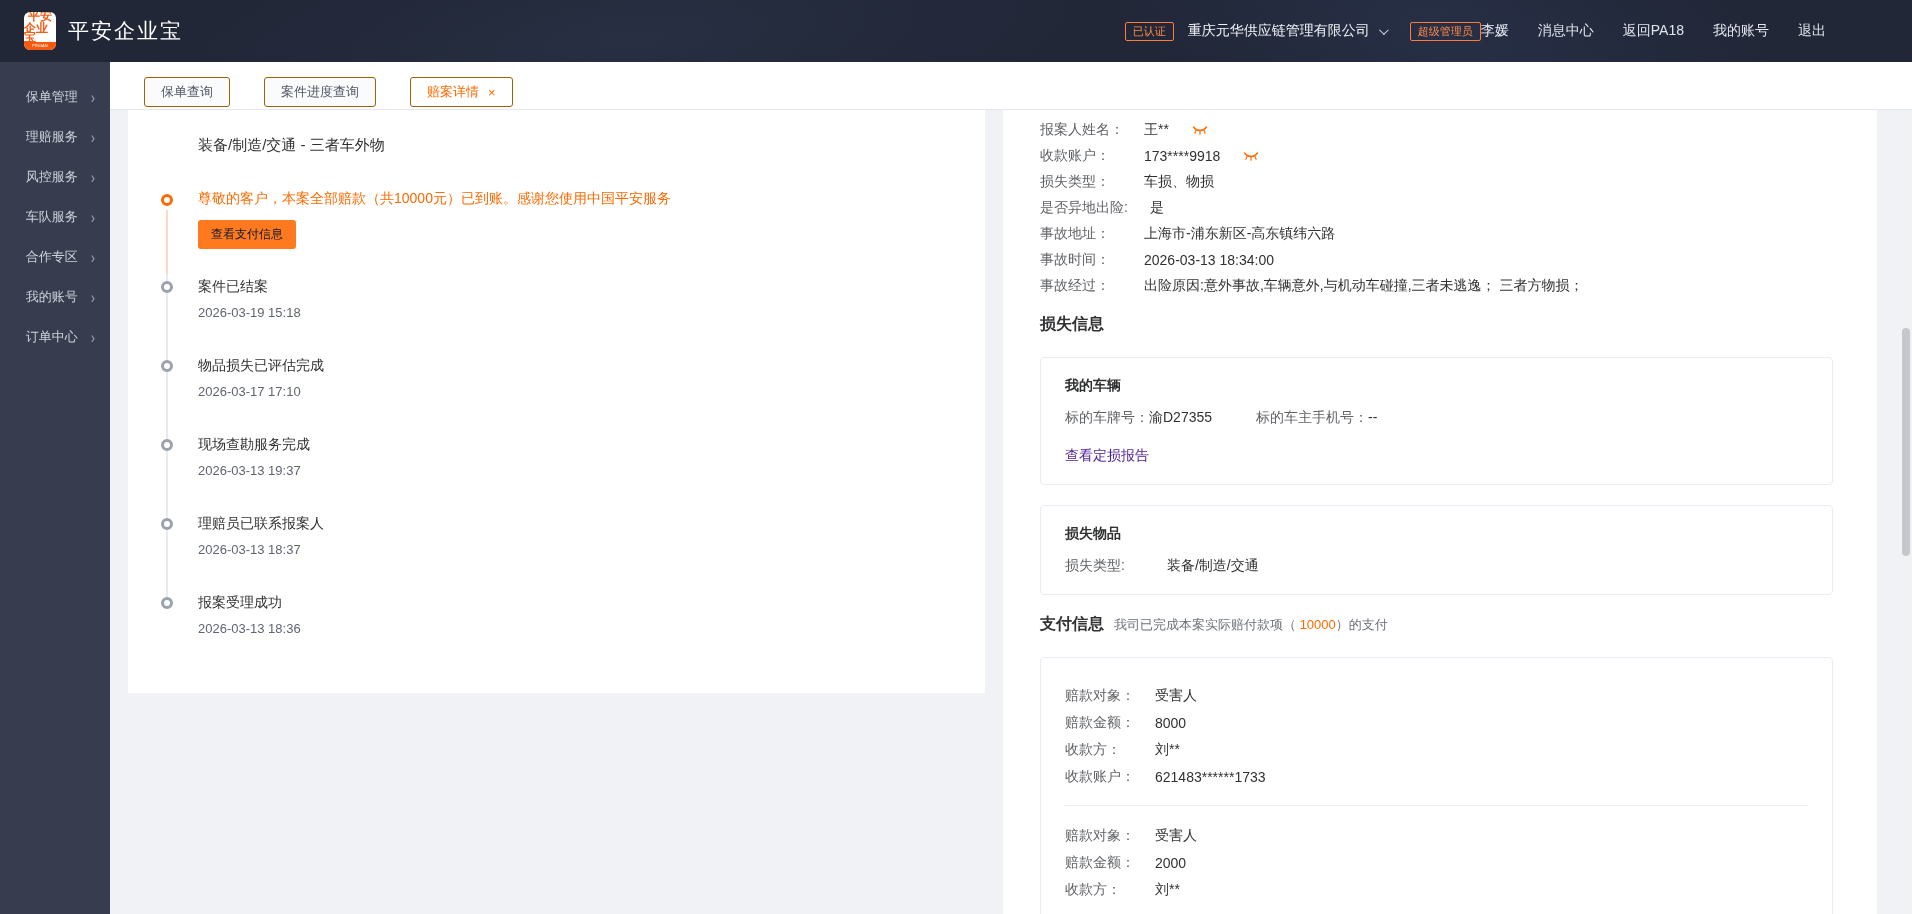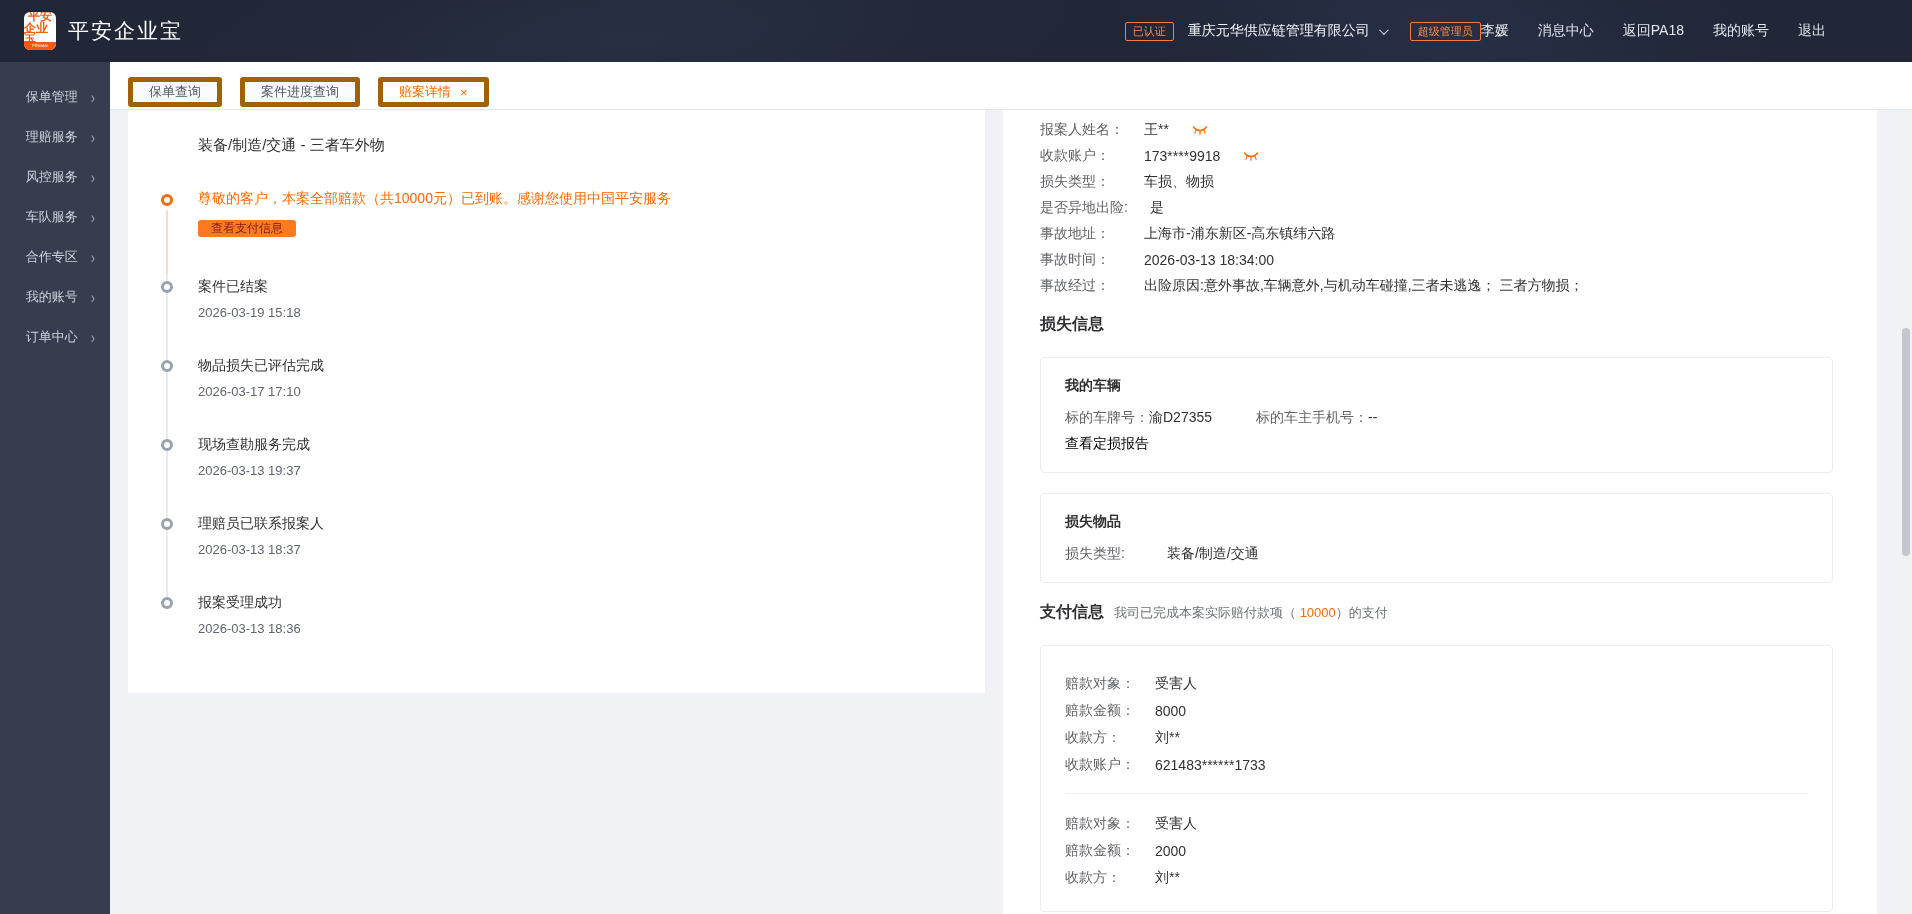--- a/index.html
+++ b/index.html
@@ -30,39 +30,39 @@
 
   
   .sidebar { position:absolute; left:0; top:62px; width:110px; height:852px; background:#373d4e; z-index:20; padding-top:15px; }
   .side-item { height:40px; display:flex; align-items:center; padding:0 15px 0 13px; color:#cdd1db; font-size:13px; cursor:pointer; }
   .side-item .lbl { flex:1; text-align:center; letter-spacing:0px; white-space:nowrap; }
   .side-item .chev { color:#9aa0ae; font-size:13px; transform:scaleY(1.3); }
 
   
   .tabstrip { position:absolute; left:110px; top:62px; width:1802px; height:48px; background:#ffffff;
             border-bottom:1px solid #e4e7ed; display:flex; align-items:flex-end; padding:0 0 2px 18px; z-index:10; }
-  .tab { height:30px; display:flex; align-items:center; padding:0 16px; border:5px solid #a16207; border-radius:3px;
-            background:#fafbfc; color:#515764; font-size:13px; margin-right:18px; cursor:pointer; white-space:nowrap; }
+  .tab { height:30px; display:flex; align-items:center; padding:0 16px; border:1px solid #a16207; border-radius:3px;
+            background:#fafbfc; color:#515764; font-size:13px; margin-right:18px; cursor:pointer; white-space:nowrap;margin-left:16px; }
   .tab.active { background:#ffffff; color:#ff6a00; }
   .tab .close { margin-left:9px; font-size:13px; color:#ff6a00; line-height:1; cursor:pointer; }
 
   
   .page { position:absolute; left:110px; top:110px; width:1802px; height:804px; background:#f0f2f5; }
 
   
   .tl-panel { position:absolute; left:18px; top:0px; width:857px; height:583px; background:#ffffff; overflow:hidden; }
   .tl-title { position:absolute; left:70px; top:26px; font-size:15px; color:#303133; }
   .tl-line { position:absolute; left:38px; width:2px; background:#e7eaf0; top:100px; height:392px; }
   .tl-line-orange { position:absolute; left:38px; width:2px; background:#ffd9c0; top:100px; height:64px; }
   .tl-dot { position:absolute; left:33px; width:12px; height:12px; border-radius:50%; background:#fff; }
   .tl-dot.orange { border:3.5px solid #ff6a00; }
   .tl-dot.gray { border:3px solid #9ba2ad; }
   .tl-highlight { position:absolute; left:70px; top:80px; font-size:14px; color:#ff6a00; white-space:nowrap; }
-  .tl-pay-btn { position:absolute; left:70px; top:110px; background:#ff7a1f; color:#7f1d1d; font-size:12px;
-            padding:0 13px; border-radius:3px; border:none; cursor:pointer; }
+  .tl-pay-btn { position:absolute; left:70px; top:110px; background:#ff7a1f; color:#0f172a; font-size:12px;
+            padding:6px 13px; border-radius:3px; border:none; cursor:pointer; }
   .tl-item { position:absolute; left:70px; width:600px; }
   .tl-item .ti-title { font-size:14px; color:#303133; }
   .tl-item .ti-time { font-size:13px; color:#5f6470; margin-top:9px; }
 
   
   .detail-panel { position:absolute; left:893px; top:0px; width:874px; height:804px; background:#ffffff;
             overflow:hidden; padding:7px 24px 0 37px; }
   .d-row { display:flex; align-items:center; height:26px; font-size:14px; white-space:nowrap;gap:16px; }
   .d-label { color:#606266; min-width:88px; }
   .d-label.wide { min-width:auto; margin-right:6px; }
@@ -71,21 +71,21 @@
   .section-title { font-size:16px; font-weight:bold; color:#303133; margin-top:15px; }
   .pay-section { margin-top:19px; display:flex; align-items:center; }
   .pay-sub { font-size:13px; color:#6b7078; margin-left:10px; }
   .pay-amt { color:#ff6a00; }
   .card { border:1px solid #e9edf3; border-radius:4px; margin-top:22px; margin-right:20px; padding:19px 24px; background:#fff; }
   .card-title { font-size:14px; font-weight:bold; color:#303133; }
   .card-row { display:flex; font-size:14px; margin-top:14px; white-space:nowrap; }
   .card-row .c-label { color:#606266; }
   .card-row .c-value { color:#303133; }
   .card-row .gap { width:44px; }
-  .blue-link { font-size:14px; color:#000000; margin-top:8px; display:inline-block; cursor:pointer; }
+  .blue-link { font-size:14px; color:#4c1d95; margin-top:20px; display:inline-block; cursor:pointer; }
   .goods-card { margin-top:20px; }
   .goods-card .card-row .c-label { margin-right:42px; }
   .pay-card { padding:24px 24px 20px 24px; }
   .p-row { display:flex; font-size:14px; height:27px; align-items:center; white-space:nowrap; }
   .p-row .c-label { color:#606266; min-width:90px; }
   .p-row .c-value { color:#303133; }
   .divider { border-top:1px solid #eaedf2; margin:15px 0 16px 0; }
 
   
   .scrollbar-track { position:absolute; right:0px; top:0px; width:12px; height:804px; background:#f1f2f4; }

